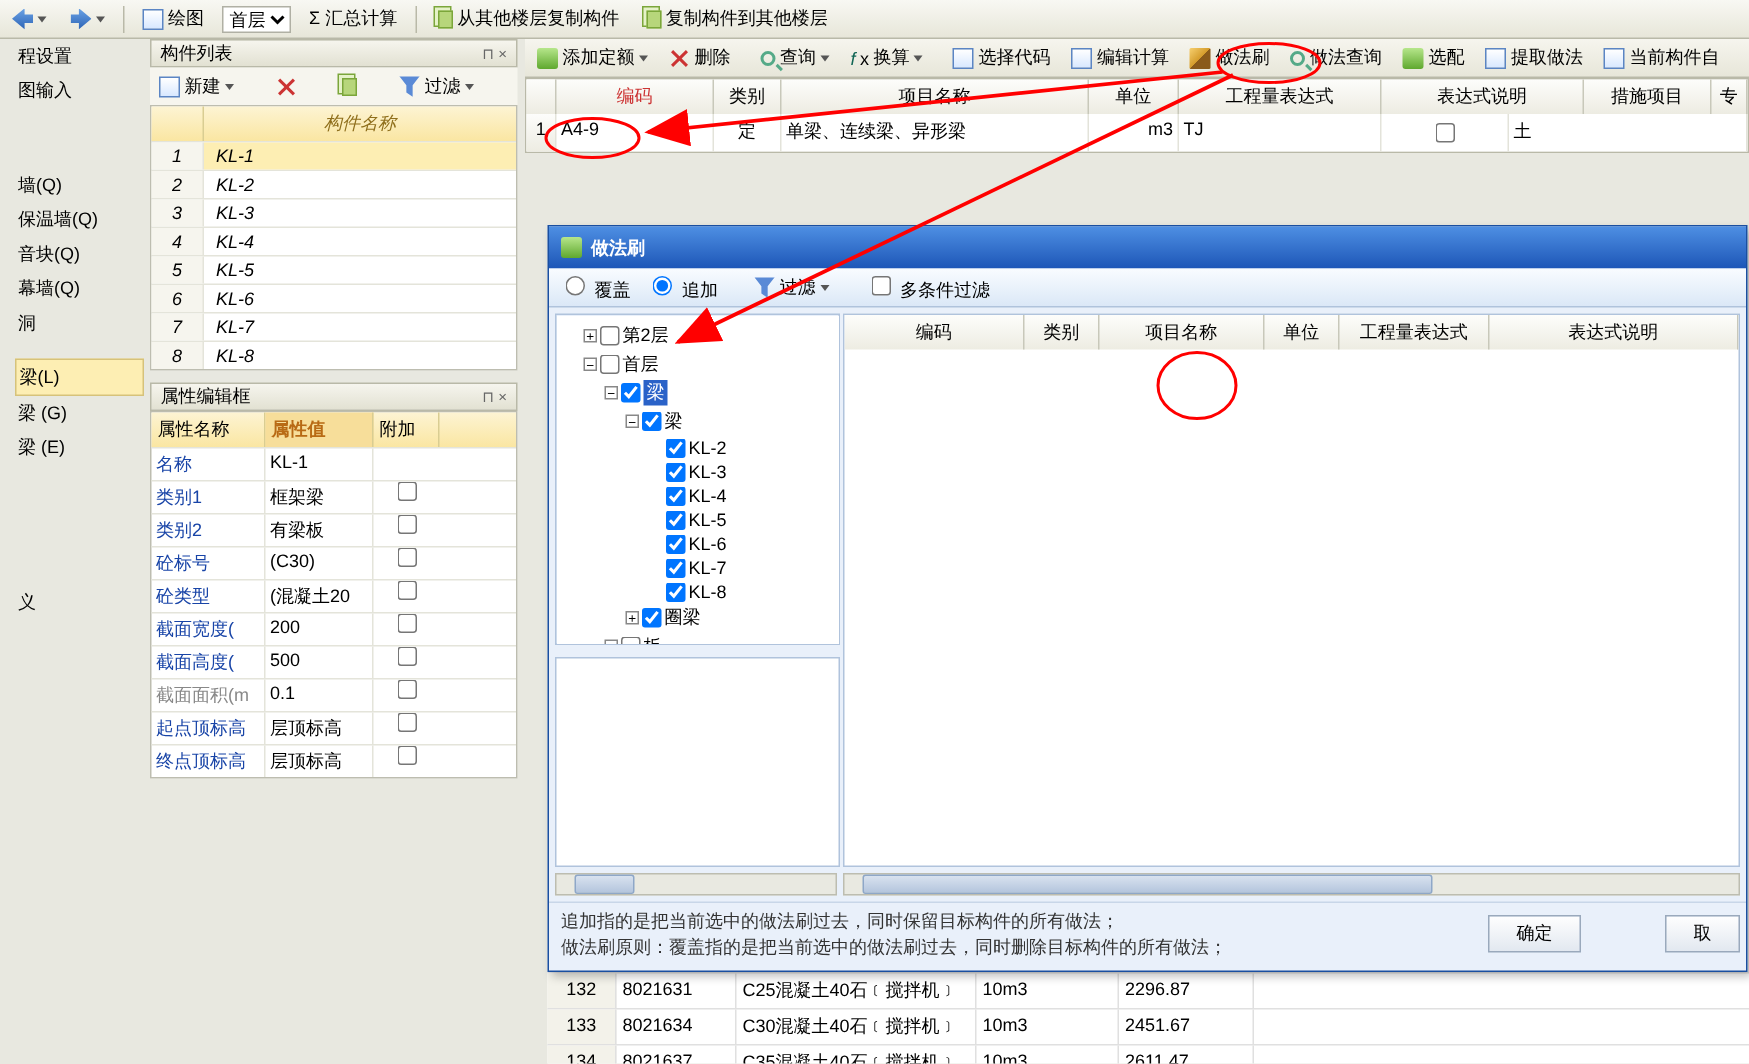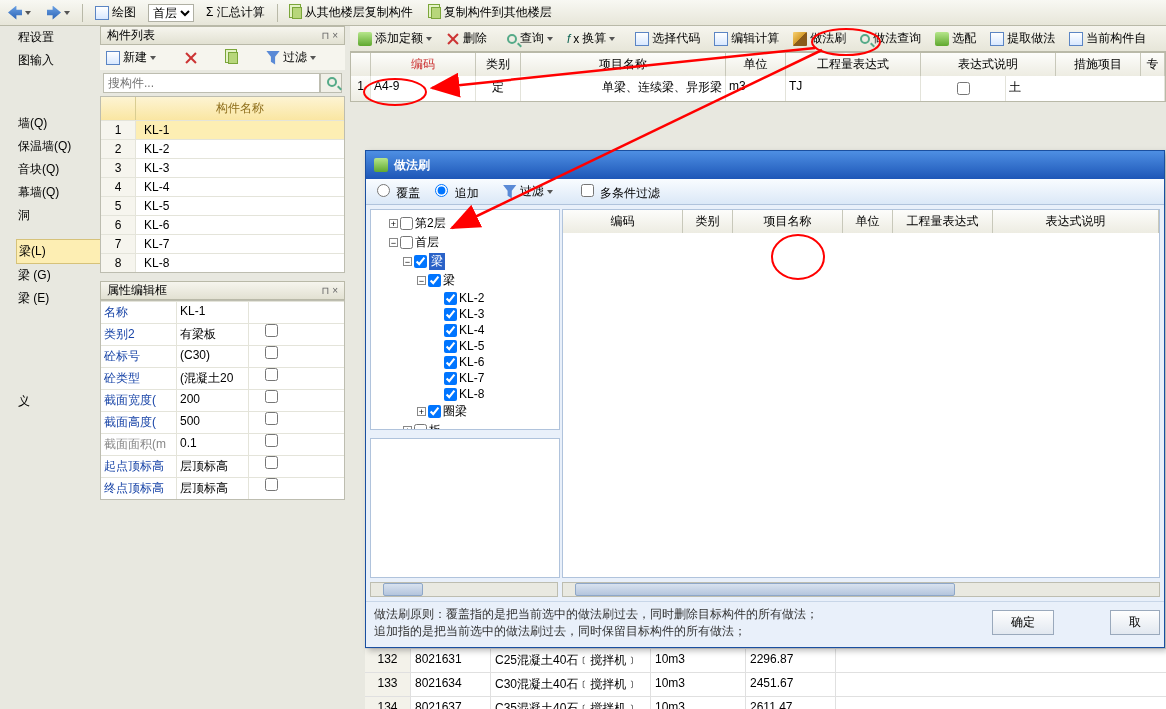--- a/index.html
+++ b/index.html
@@ -12,31 +12,31 @@
 .ic-arrow-r { background:linear-gradient(#6aa1e4,#2a62b4); clip-path:polygon(40% 0,40% 30%,0 30%,0 70%,40% 70%,40% 100%,100% 50%); }
 .ic-dd { width:0;height:0;border-left:3px solid transparent;border-right:3px solid transparent;border-top:4px solid #555; }
 .ic-doc { background:linear-gradient(#fff,#d8e8ff); border:1px solid #5b85c4; }
 .ic-search { border:2px solid #5a8; border-radius:50%; position:relative; width:10px; height:10px; }
 .ic-search:after{content:"";position:absolute;width:5px;height:2px;background:#5a8;transform:rotate(45deg);left:8px;top:8px;}
 .ic-x { position:relative; } .ic-x:before,.ic-x:after{content:"";position:absolute;width:14px;height:2px;background:#c33;top:6px;} .ic-x:before{transform:rotate(45deg);} .ic-x:after{transform:rotate(-45deg);}
 .ic-filter { background:#5a8ad6; clip-path:polygon(0 0,100% 0,65% 45%,65% 100%,35% 80%,35% 45%); }
 .ic-copy { background:#b7d67b; border:1px solid #7ba63a; box-shadow:-2px -2px 0 #e5f2c8, -2px -2px 0 1px #7ba63a; margin-left:2px; width:10px; height:12px; }
 .ic-green { background:linear-gradient(#b6e68b,#5fa82e); border-radius:2px; }
 .ic-brush { background:linear-gradient(135deg,#f7d070,#d49b2a 50%,#8a5a1a 50%); border-radius:1px; }
-.left-col { position:absolute; left:16px; top:26px; width:96px; bottom:0; }
+.left-col { position:absolute; left:0; top:26px; width:96px; bottom:0;padding-left:10px; }
 .side-label { padding:3px 2px; white-space:nowrap; overflow:hidden; }
 .side-label.sel { background:#fdeeb3; border:1px solid #d6c27a; }
 .mid-col { position:absolute; left:100px; top:26px; width:245px; bottom:0; display:flex; flex-direction:column; }
 .panel-head { background:linear-gradient(#f6f5ee,#e2e1d2); border:1px solid #b9b9a8; padding:0 6px; display:flex; align-items:center; }
 .panel-head .pin{margin-left:auto;font-size:10px;color:#666;}
 .listbar { background:#f6f5ee; padding:2px; display:flex; gap:20px; }
 .search-row { padding:3px; display:flex; }
 .search-row input { flex:1; border:1px solid #bdbdb0; padding:2px 4px; }
 .search-row button { width:22px; border:1px solid #bdbdb0; background:#f1f0e8; }
-.grid { border:1px solid #bdbdb0; background:#fff; }
+.grid { border:1px solid #bdbdb0; background:#fff;font-style:italic; }
 .grid-header { background:linear-gradient(#fdf4d3,#fae6a2); display:flex; }
 .gh-num{width:35px;text-align:center;border-right:1px solid #d9cd92;padding:3px;}
 .gh-name{flex:1;text-align:center;color:#8f6f1c;padding:3px;}
 .grid-row{display:flex;border-top:1px solid #e4e4da;}
 .grid-row .num{width:35px;text-align:center;background:#f6f5ee;border-right:1px solid #e4e4da;padding:2px;}
 .grid-row .val{flex:1;padding:2px 8px;}
 .grid-row.sel .val{background:#fdeeb3;}
 .prop-panel{margin-top:8px;}
 .prop-grid{border:1px solid #bdbdb0;background:#fff;}
 .prop-head{background:linear-gradient(#fdf4d3,#fae6a2);display:flex;}
@@ -49,21 +49,21 @@
 .prop-row .c3{width:44px;text-align:center;}
 .prop-row .c3 input{margin:0;}
 .right-area{position:absolute;left:350px;right:0;top:26px;bottom:0;}
 .row-toolbar{background:linear-gradient(#f6f5ee,#e7e6d9);border-bottom:1px solid #b9b9a8;display:flex;align-items:center;padding:2px 4px;gap:6px;height:26px;overflow:hidden;white-space:nowrap;}
 .main-table{border:1px solid #b9b9a8;}
 .mt-head{display:flex;background:linear-gradient(#fdfdfb,#edece2);}
 .mt-head div{border-right:1px solid #c8c8ba;text-align:center;padding:3px;}
 .mt-row{display:flex;background:#fff;}
 .mt-row div{border-right:1px solid #e3e3da;padding:3px;}
 .w-idx{width:20px;background:linear-gradient(#fdfdfb,#edece2) !important;text-align:center;}
-.w-code{width:105px;} .w-kind{width:45px;text-align:center;} .w-proj{width:205px;text-align:center;} .w-unit{width:60px;text-align:left;} .w-expr{width:135px;} .w-edesc{width:135px;} .w-meas{width:85px;text-align:center;} .w-tail{flex:1;}
+.w-code{width:105px;} .w-kind{width:45px;text-align:center;} .w-proj{width:205px;text-align:center;} .w-unit{width:60px;text-align:right;} .w-expr{width:135px;} .w-edesc{width:135px;} .w-meas{width:85px;text-align:center;} .w-tail{flex:1;}
 .dialog{position:absolute;left:365px;top:150px;width:800px;height:498px;border:1px solid #1a4fa0;background:#e9f0fa;box-shadow:3px 3px 6px rgba(0,0,0,.25);}
 .dlg-title{height:28px;background:linear-gradient(#4e8fe3,#1d56b7);color:#fff;display:flex;align-items:center;padding:0 8px;font-weight:bold;gap:6px;}
 .dlg-tools{height:26px;background:linear-gradient(#f9fcff,#dbe8f7);border-bottom:1px solid #b0c3dc;display:flex;align-items:center;padding:0 6px;gap:10px;}
 .dlg-body{display:flex;height:396px;}
 .tree-pane{width:190px;border:1px solid #b0c3dc;background:#fff;margin:4px;overflow:auto;position:relative;}
 .tree{font-size:12px;padding:4px;}
 .tn{display:flex;align-items:center;gap:2px;white-space:nowrap;padding:1px 0;}
 .tn .tg{width:9px;height:9px;border:1px solid #888;font-size:9px;line-height:8px;text-align:center;cursor:pointer;}
 .tn input[type=checkbox]{margin:0;}
 .tn .lbl.hi{background:#2a62c8;color:#fff;padding:0 2px;}
@@ -146,24 +146,20 @@
       </span>
     <span class="tbtn">
         <span class="ic ic-copy"></span>
       </span>
     <span class="tbtn">
         <span class="ic ic-filter"></span>
         <span>过滤</span>
         <span class="ic-dd"></span>
       </span>
   </div>
-  <div class="search-row">
-    <input placeholder="搜构件..." style="">
-    <button><span class="ic ic-search"></span></button>
-  </div>
   <div class="grid" style="flex:0 0 auto;">
     <div class="grid-header">
         <div class="gh-num"></div>
         <div class="gh-name">构件名称</div>
       </div>
     <div id="comp-rows">
         <div class="grid-row sel">
           <div class="num">1</div>
           <div class="val">KL-1</div>
         </div>
@@ -197,25 +193,35 @@
         </div>
       </div>
   </div>
 
   <div class="prop-panel">
     <div class="panel-head">
       <span>属性编辑框</span>
       <span class="pin">⊓ ×</span>
     </div>
     <div class="prop-grid">
+      <div class="prop-head">
+        <div class="c1">属性名称</div>
+        <div class="c2">属性值</div>
+        <div class="c3">附加</div>
+      </div>
       <div id="prop-rows">
           <div class="prop-row ">
             <div class="c1">名称</div>
             <div class="c2">KL-1</div>
             <div class="c3"></div>
+          </div>
+          <div class="prop-row ">
+            <div class="c1">类别1</div>
+            <div class="c2">框架梁</div>
+            <div class="c3"><input type="checkbox" style=""></div>
           </div>
           <div class="prop-row ">
             <div class="c1">类别2</div>
             <div class="c2">有梁板</div>
             <div class="c3"><input type="checkbox" style=""></div>
           </div>
           <div class="prop-row ">
             <div class="c1">砼标号</div>
             <div class="c2">(C30)</div>
             <div class="c3"><input type="checkbox" style=""></div>
@@ -313,21 +319,21 @@
       <div class="w-unit">单位</div>
       <div class="w-expr">工程量表达式</div>
       <div class="w-edesc">表达式说明</div>
       <div class="w-meas">措施项目</div>
       <div class="w-tail">专</div>
     </div>
     <div class="mt-row">
       <div class="w-idx">1</div>
       <div class="w-code">A4-9</div>
       <div class="w-kind">定</div>
-      <div class="w-proj" style="text-align:right;">单梁、连续梁、异形梁</div>
+      <div class="w-proj" style="text-align:left;">单梁、连续梁、异形梁</div>
       <div class="w-unit">m3</div>
       <div class="w-expr">TJ</div>
       <div class="w-meas"><input type="checkbox" style=""></div>
       <div class="w-tail">土</div>
     </div>
   </div>
 </div>
 
 <div class="bottom-rows">
   <div id="brow-holder">
@@ -461,22 +467,22 @@
           <div class="dgw5">工程量表达式</div>
           <div class="dgw6">表达式说明</div>
         </div>
       </div>
       <div class="scroll-track" style="margin:0 4px 4px 0;">
           <div class="scroll-thumb" style="left:12px;width:380px;"></div>
         </div>
     </div>
   </div>
   <div class="dlg-foot">
+    <div>追加指的是把当前选中的做法刷过去，同时保留目标构件的所有做法；</div>
     <div>做法刷原则：覆盖指的是把当前选中的做法刷过去，同时删除目标构件的所有做法；</div>
-    <div>追加指的是把当前选中的做法刷过去，同时保留目标构件的所有做法；</div>
     <button class="dlg-btn ok">确定</button>
     <button class="dlg-btn cancel">取</button>
   </div>
 </div>
 
 <svg class="anno" width="1166" height="709">
   <defs>
       <marker id="ah" markerWidth="12" markerHeight="10" refX="11" refY="5" orient="auto">
         <path d="M0,0 L12,5 L0,10 Z" fill="#ff0000"></path>
       </marker>

